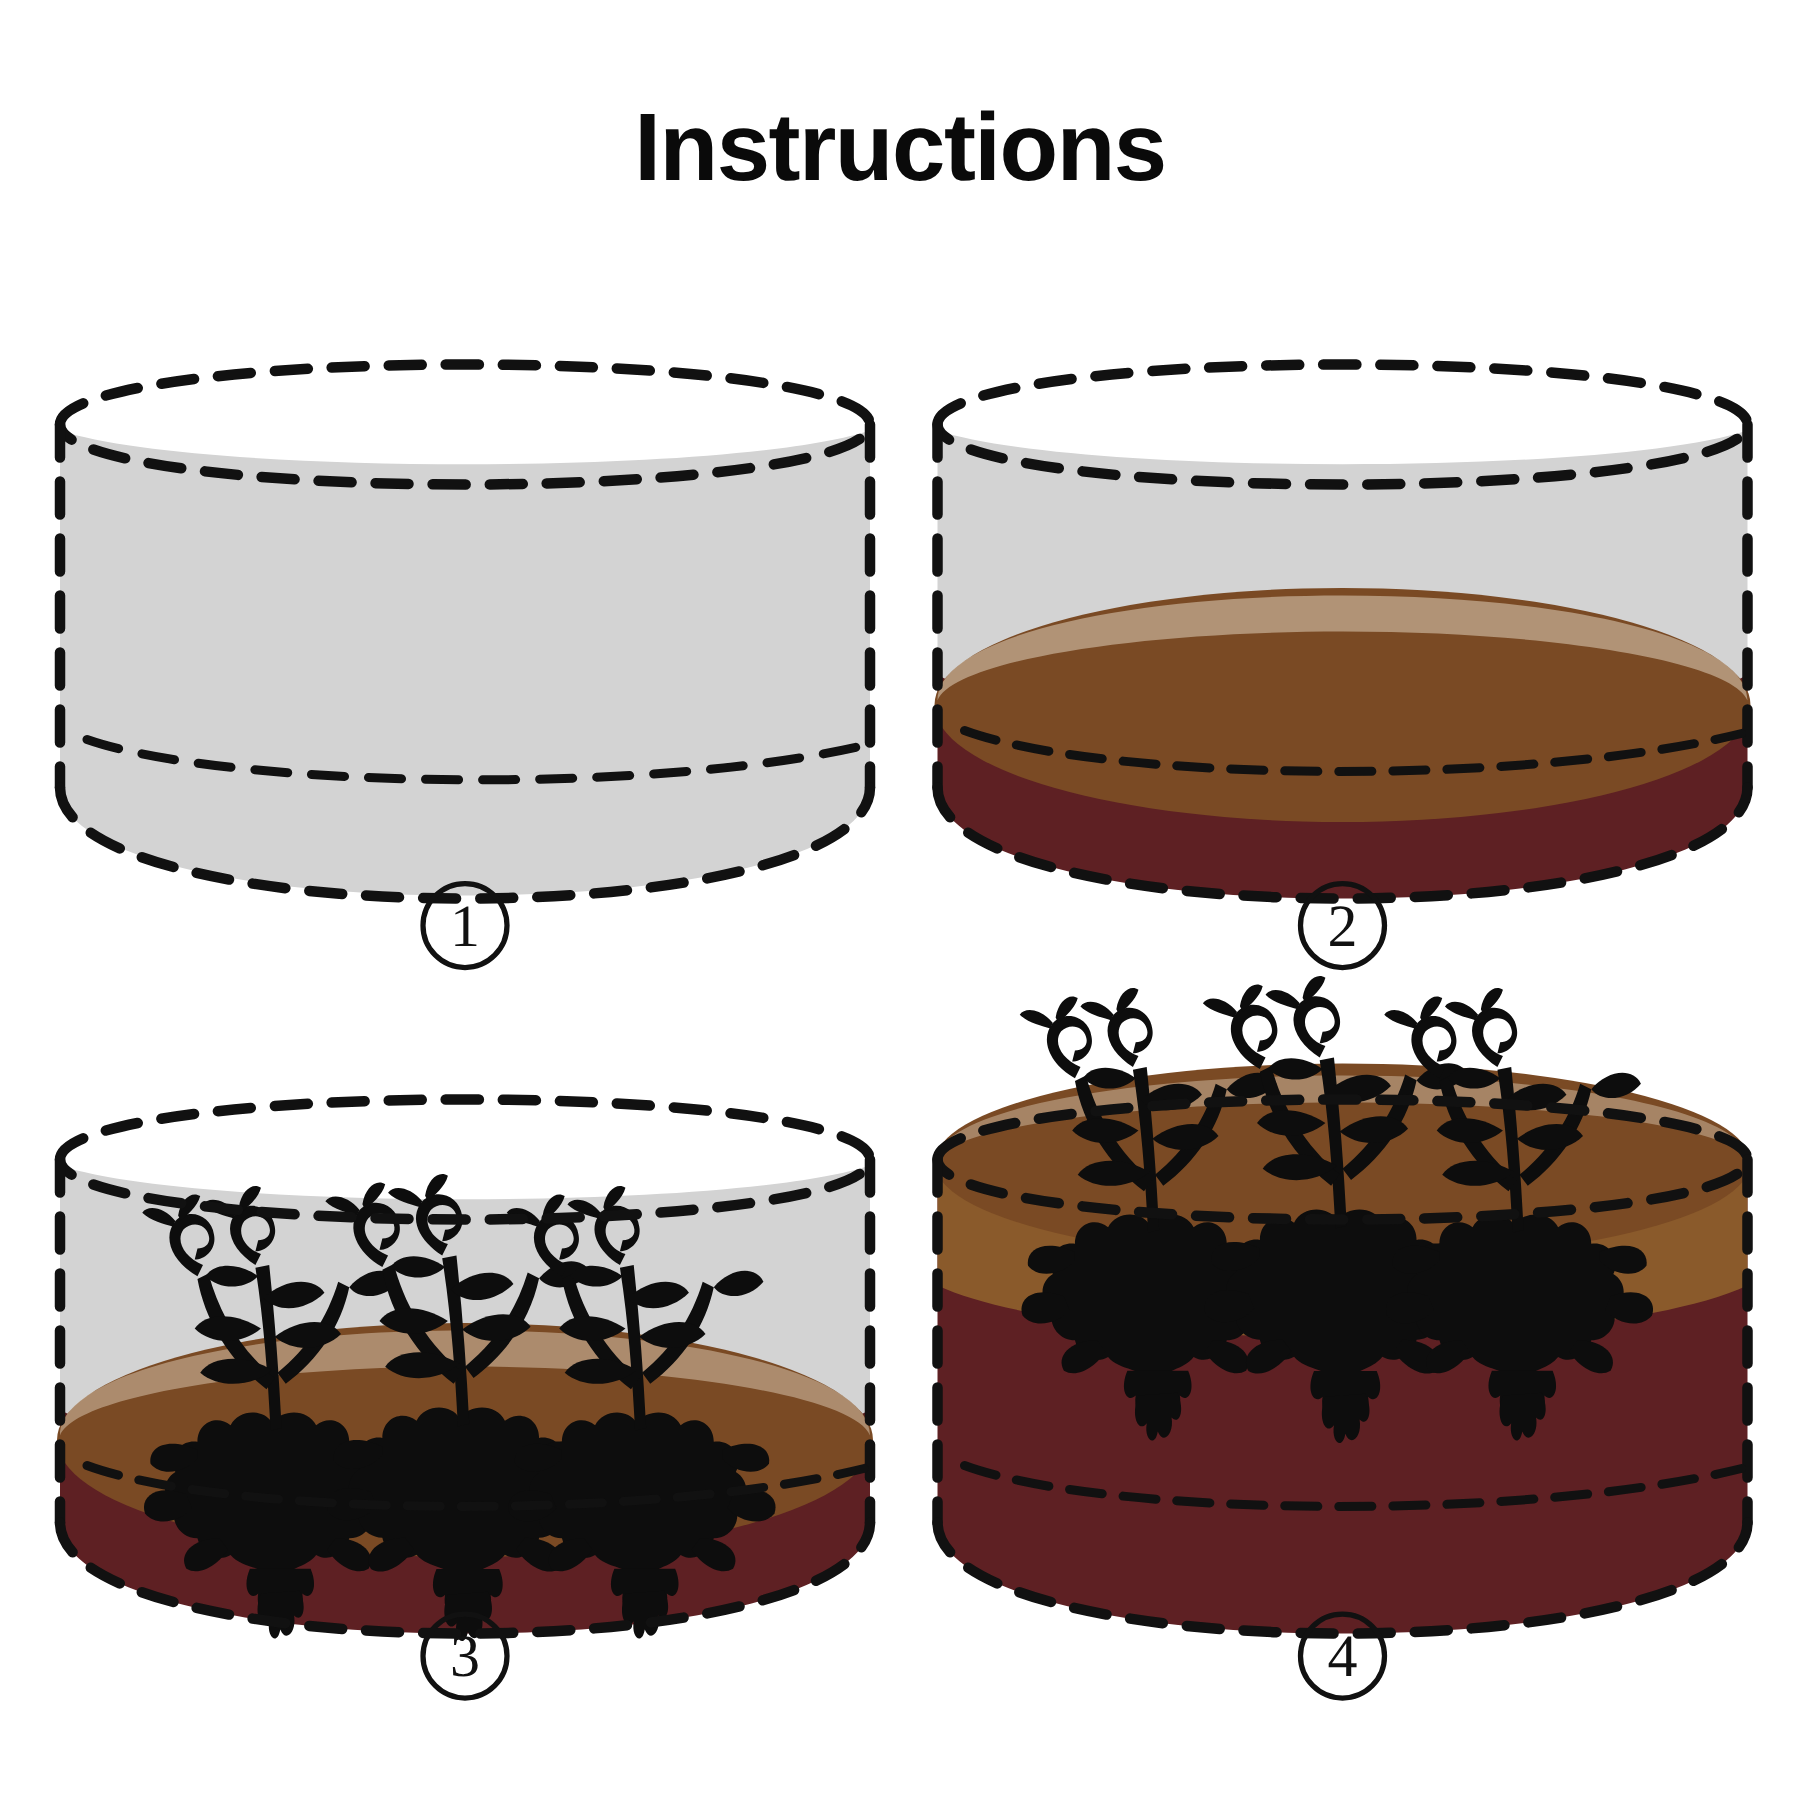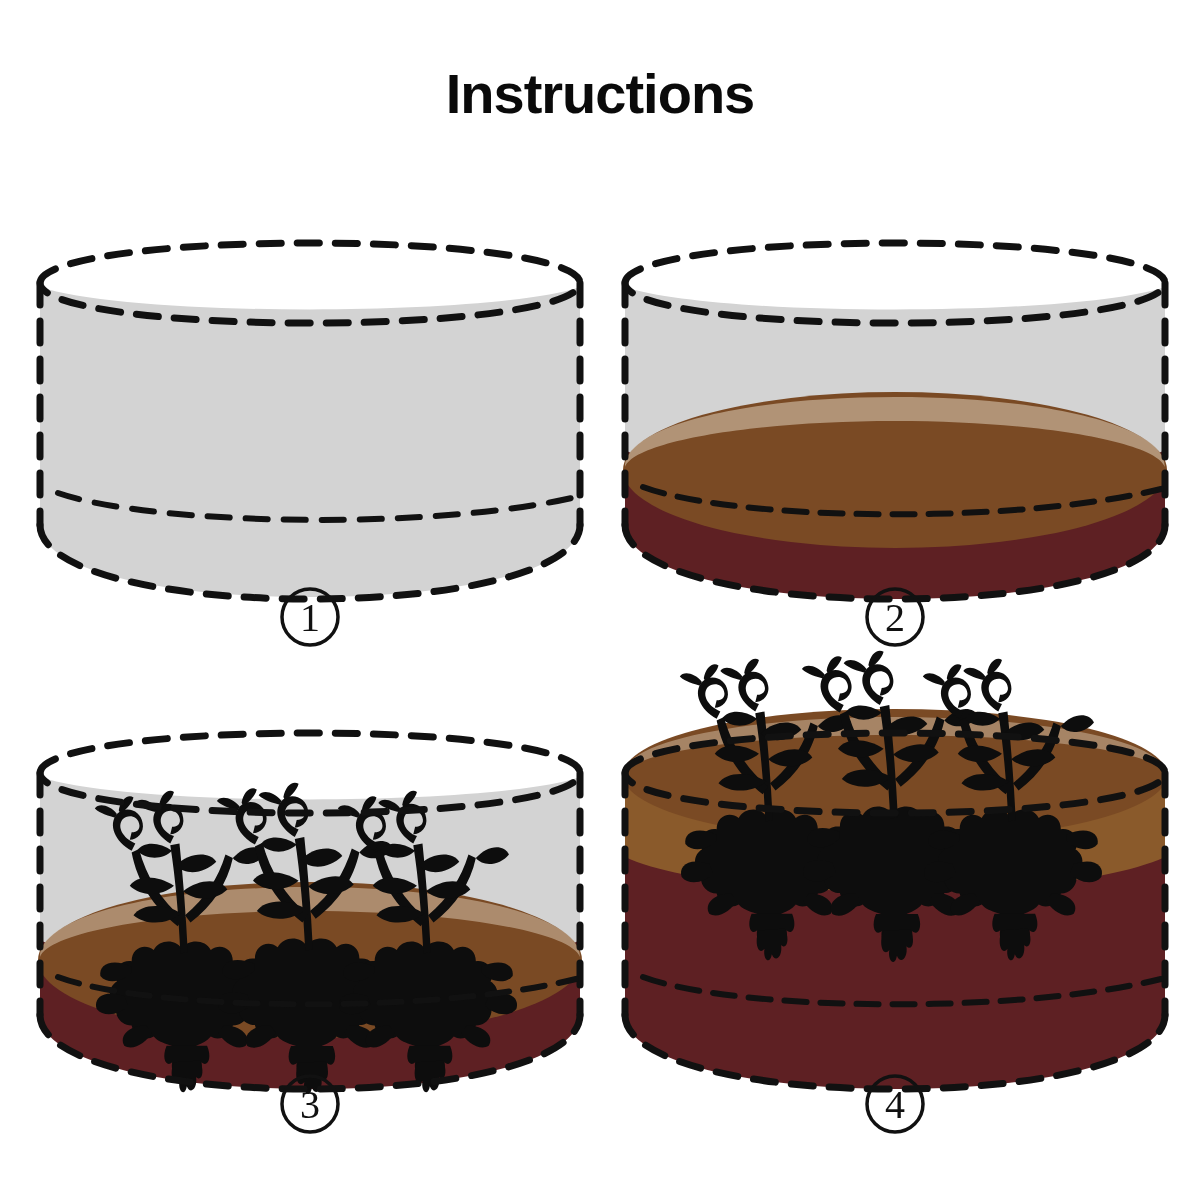--- a/index.html
+++ b/index.html
@@ -20,21 +20,21 @@
     background: #ffffff;
   }
   #title {
     position: absolute;
     top: 66px;
     left: 0;
     width: 1200px;
     text-align: center;
     font-family: "Liberation Sans", sans-serif;
     font-weight: bold;
-    font-size: 56px;
+    font-size: 64px;
     letter-spacing: -1px;
     color: #0a0a0a;
     line-height: 1;
   }
   .panel {
     position: absolute;
   }
   #panel-1 { left: 10px;  top: 225px; width: 600px; height: 440px; }
   #panel-2 { left: 595px; top: 225px; width: 600px; height: 440px; }
   #panel-3 { left: 10px;  top: 645px; width: 600px; height: 510px; }

